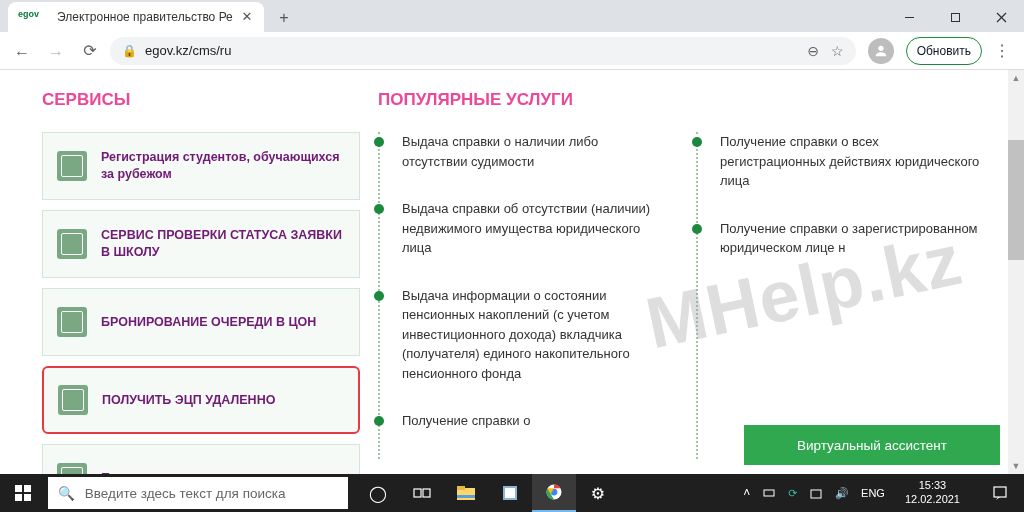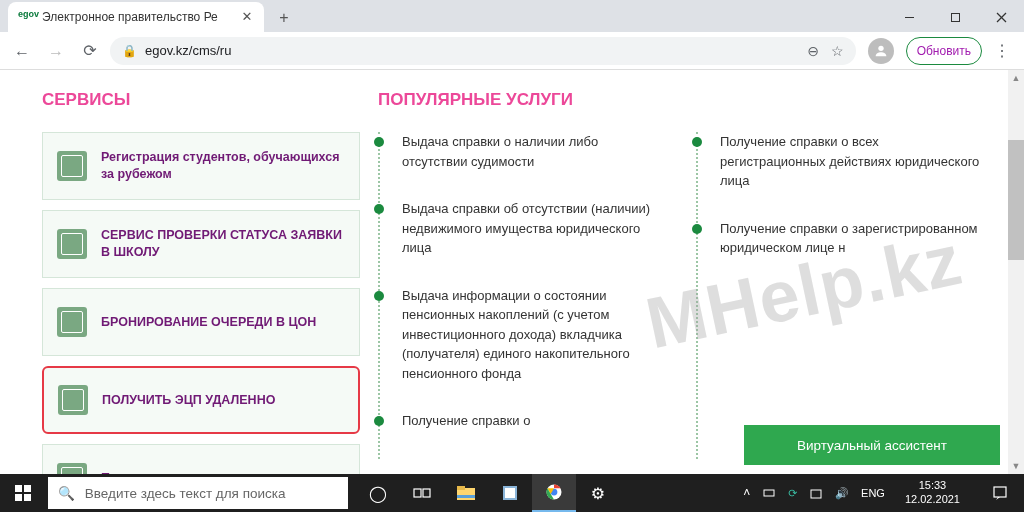--- a/index.html
+++ b/index.html
@@ -1,35 +1,35 @@
 <!DOCTYPE html>
 <html><head>
 <meta charset="utf-8">
 <style>
 * { margin: 0; padding: 0; box-sizing: border-box; font-family: 'Segoe UI', Arial, sans-serif; }
 body { width: 1024px; height: 512px; overflow: hidden; background: #fff; position: relative; }
 
 
 .title-bar { height: 32px; background: #dee1e6; display: flex; align-items: flex-end; }
 .tab { background: #fff; height: 30px; width: 256px; border-radius: 8px 8px 0 0; margin-left: 8px; display: flex; align-items: center; padding: 0 10px; font-size: 12px; color: #333; position: relative; }
-.tab .favicon { width: 16px; height: 16px; margin-right: 8px; color: #0a7a3c; font-size: 9px; font-weight: bold; }
+.tab .favicon { width: 16px; height: 16px; margin-right: 23px; color: #0a7a3c; font-size: 9px; font-weight: bold; }
 .tab .tab-title { flex: 1; white-space: nowrap; overflow: hidden; text-overflow: ellipsis; }
 .tab .tab-close { width: 14px; height: 14px; font-size: 13px; color: #555; text-align: center; line-height: 14px; }
 .new-tab { width: 28px; height: 28px; display: flex; align-items: center; justify-content: center; font-size: 16px; color: #555; margin-left: 6px; }
 .win-controls { margin-left: auto; display: flex; }
 .win-btn { width: 46px; height: 30px; display: flex; align-items: center; justify-content: center; font-size: 11px; color: #333; }
 
 .toolbar { height: 38px; background: #fff; border-bottom: 1px solid #ddd; display: flex; align-items: center; padding: 0 8px; gap: 6px; }
 .nav-btn { width: 28px; height: 28px; display: flex; align-items: center; justify-content: center; color: #5f6368; font-size: 16px; border-radius: 50%; }
 .nav-btn.disabled { color: #bbb; }
 .address-bar { flex: 1; height: 28px; background: #f1f3f4; border-radius: 14px; display: flex; align-items: center; padding: 0 12px; font-size: 13px; color: #202124; }
 .lock { margin-right: 8px; color: #5f6368; font-size: 12px; }
 .addr-tools { margin-left: auto; display: flex; gap: 12px; font-size: 14px; color: #5f6368; }
 .avatar { width: 26px; height: 26px; border-radius: 50%; background: #bdbdbd; display: flex; align-items: center; justify-content: center; color: #fff; font-size: 15px; margin-left: 6px;}
-.update-btn { height: 28px; padding: 0 10px; border: 1px solid #1b8a3f; color: #a21caf; border-radius: 14px; font-size: 12px; display: flex; align-items: center; margin-left: 6px; }
+.update-btn { height: 28px; padding: 0 10px; border: 1px solid #1b8a3f; color: #0f172a; border-radius: 14px; font-size: 12px; display: flex; align-items: center; margin-left: 6px; }
 .menu-dots { width: 28px; height: 28px; display: flex; align-items: center; justify-content: center; color: #5f6368; }
 
 
 .page { height: 404px; display: flex; padding: 20px 0 0 42px; position: relative; overflow: hidden; }
 .col-left { width: 318px; }
 .col-left h2, .col-right h2 { font-size: 17px; font-weight: 700; color: #ec4899; margin-bottom: 22px; }
 .service-card { border: 1px solid #d5e6d9; background: #f5faf6; height: 68px; margin-bottom: 10px; display: flex; align-items: center; padding: 0 14px; gap: 14px; }
 .service-card.highlight { border: 2.5px solid #e63946; border-radius: 6px; }
 .service-icon { width: 30px; height: 30px; background: #7aa882; border-radius: 3px; position: relative; flex-shrink: 0; }
 .service-icon::before { content: ''; position: absolute; inset: 4px; border: 1px solid #fff; border-radius: 2px; }

